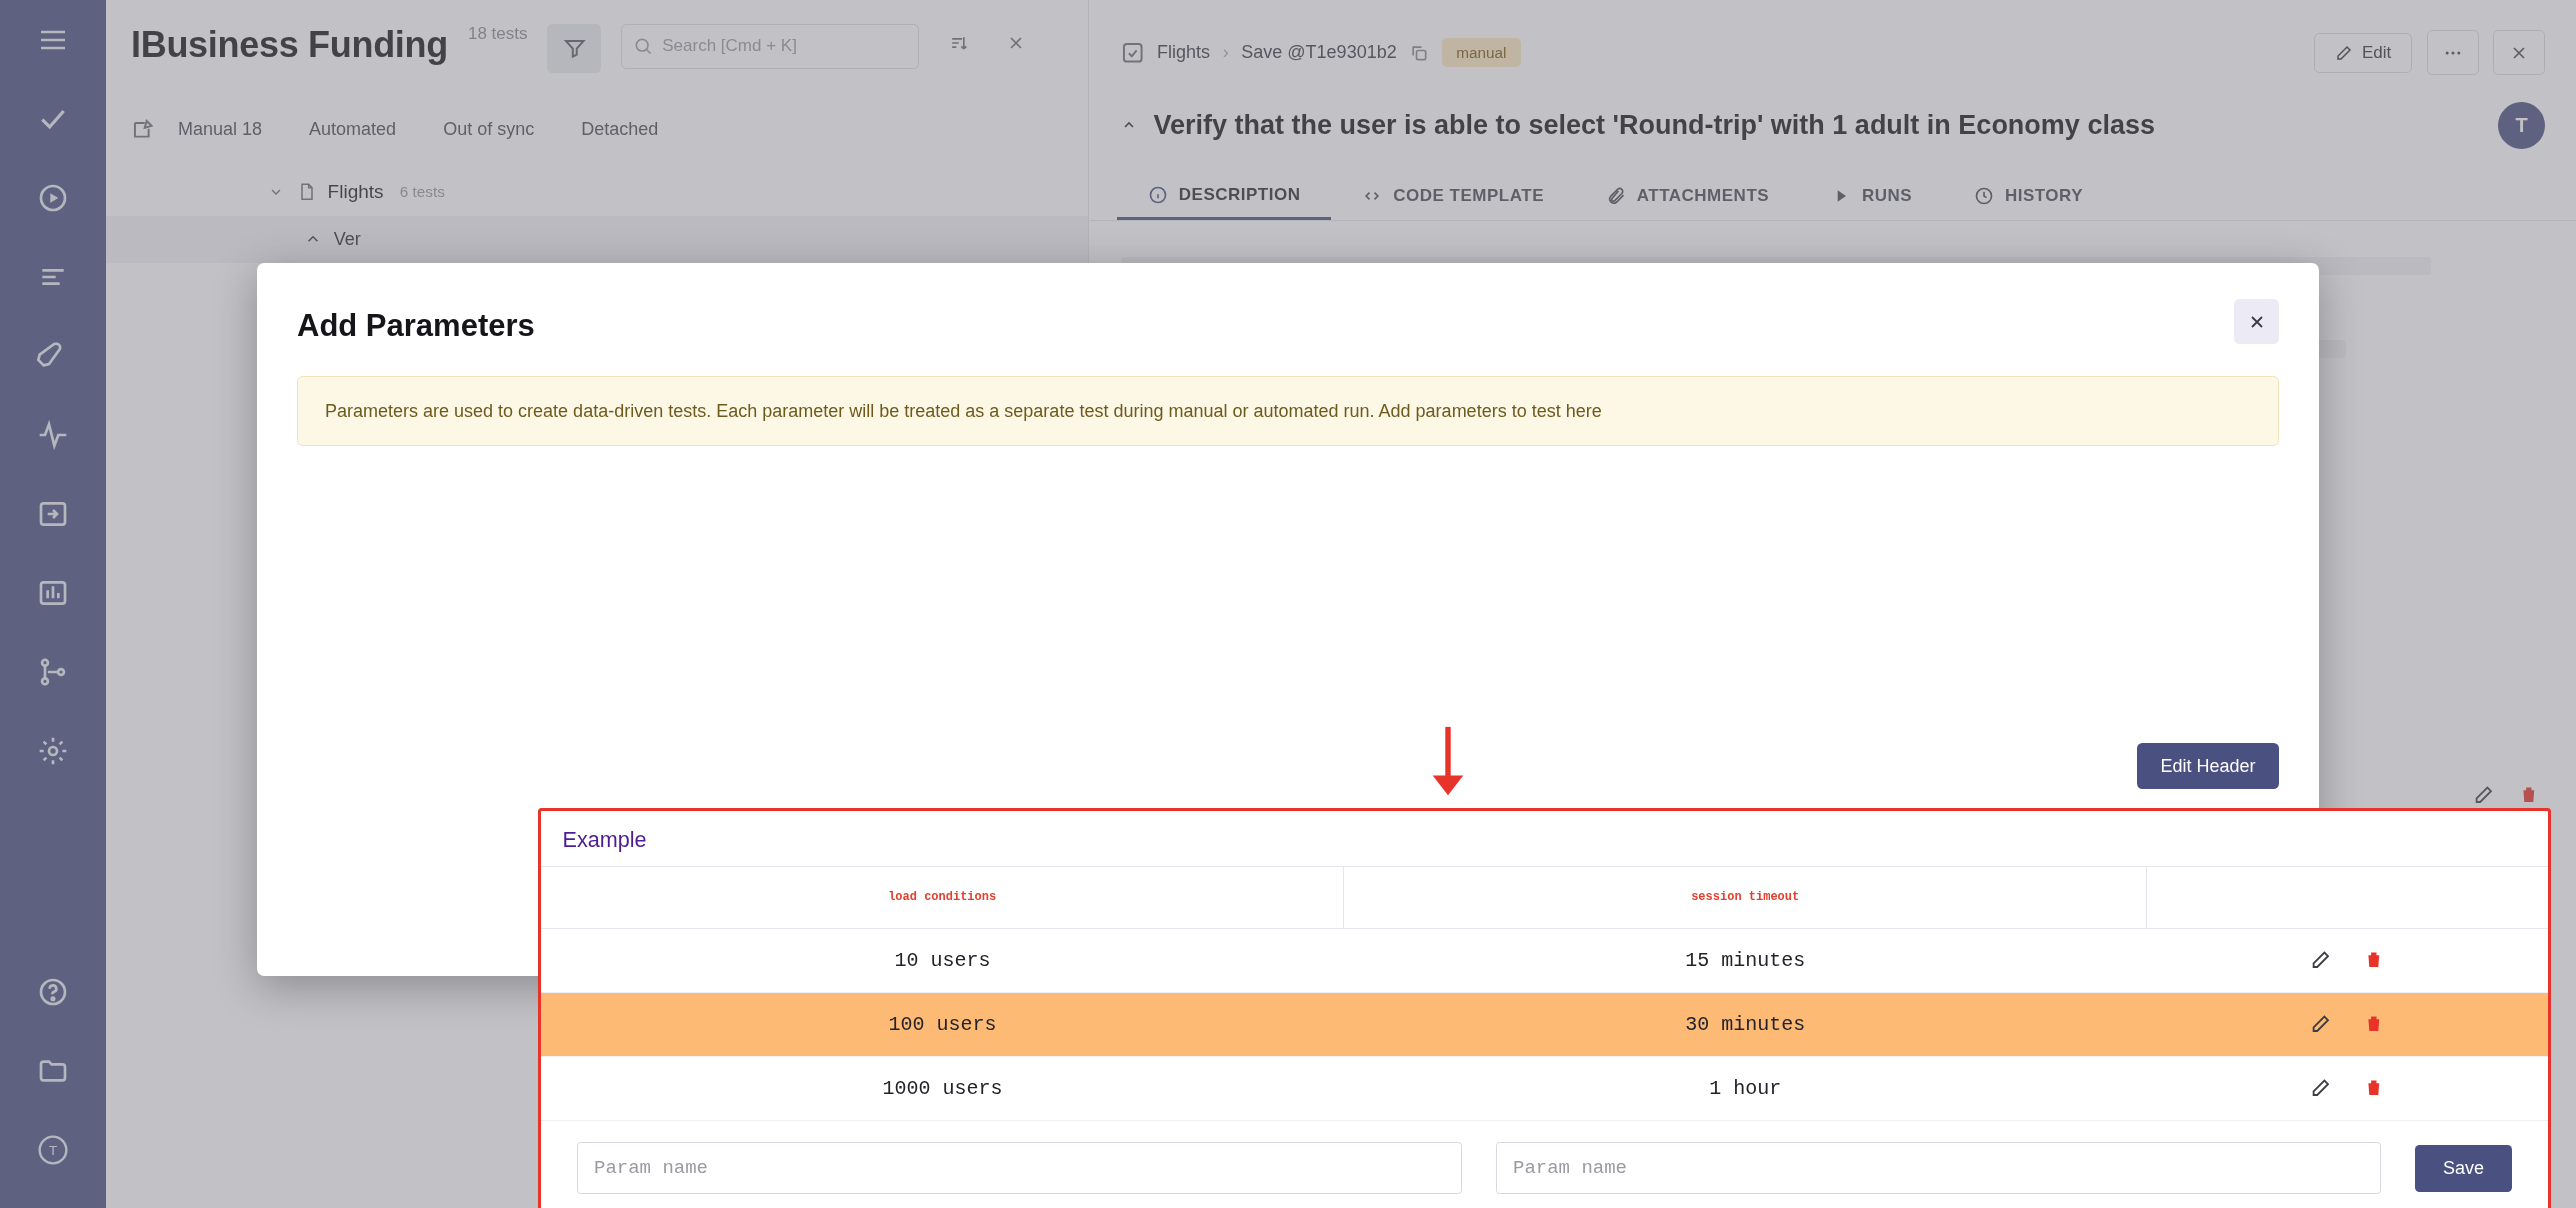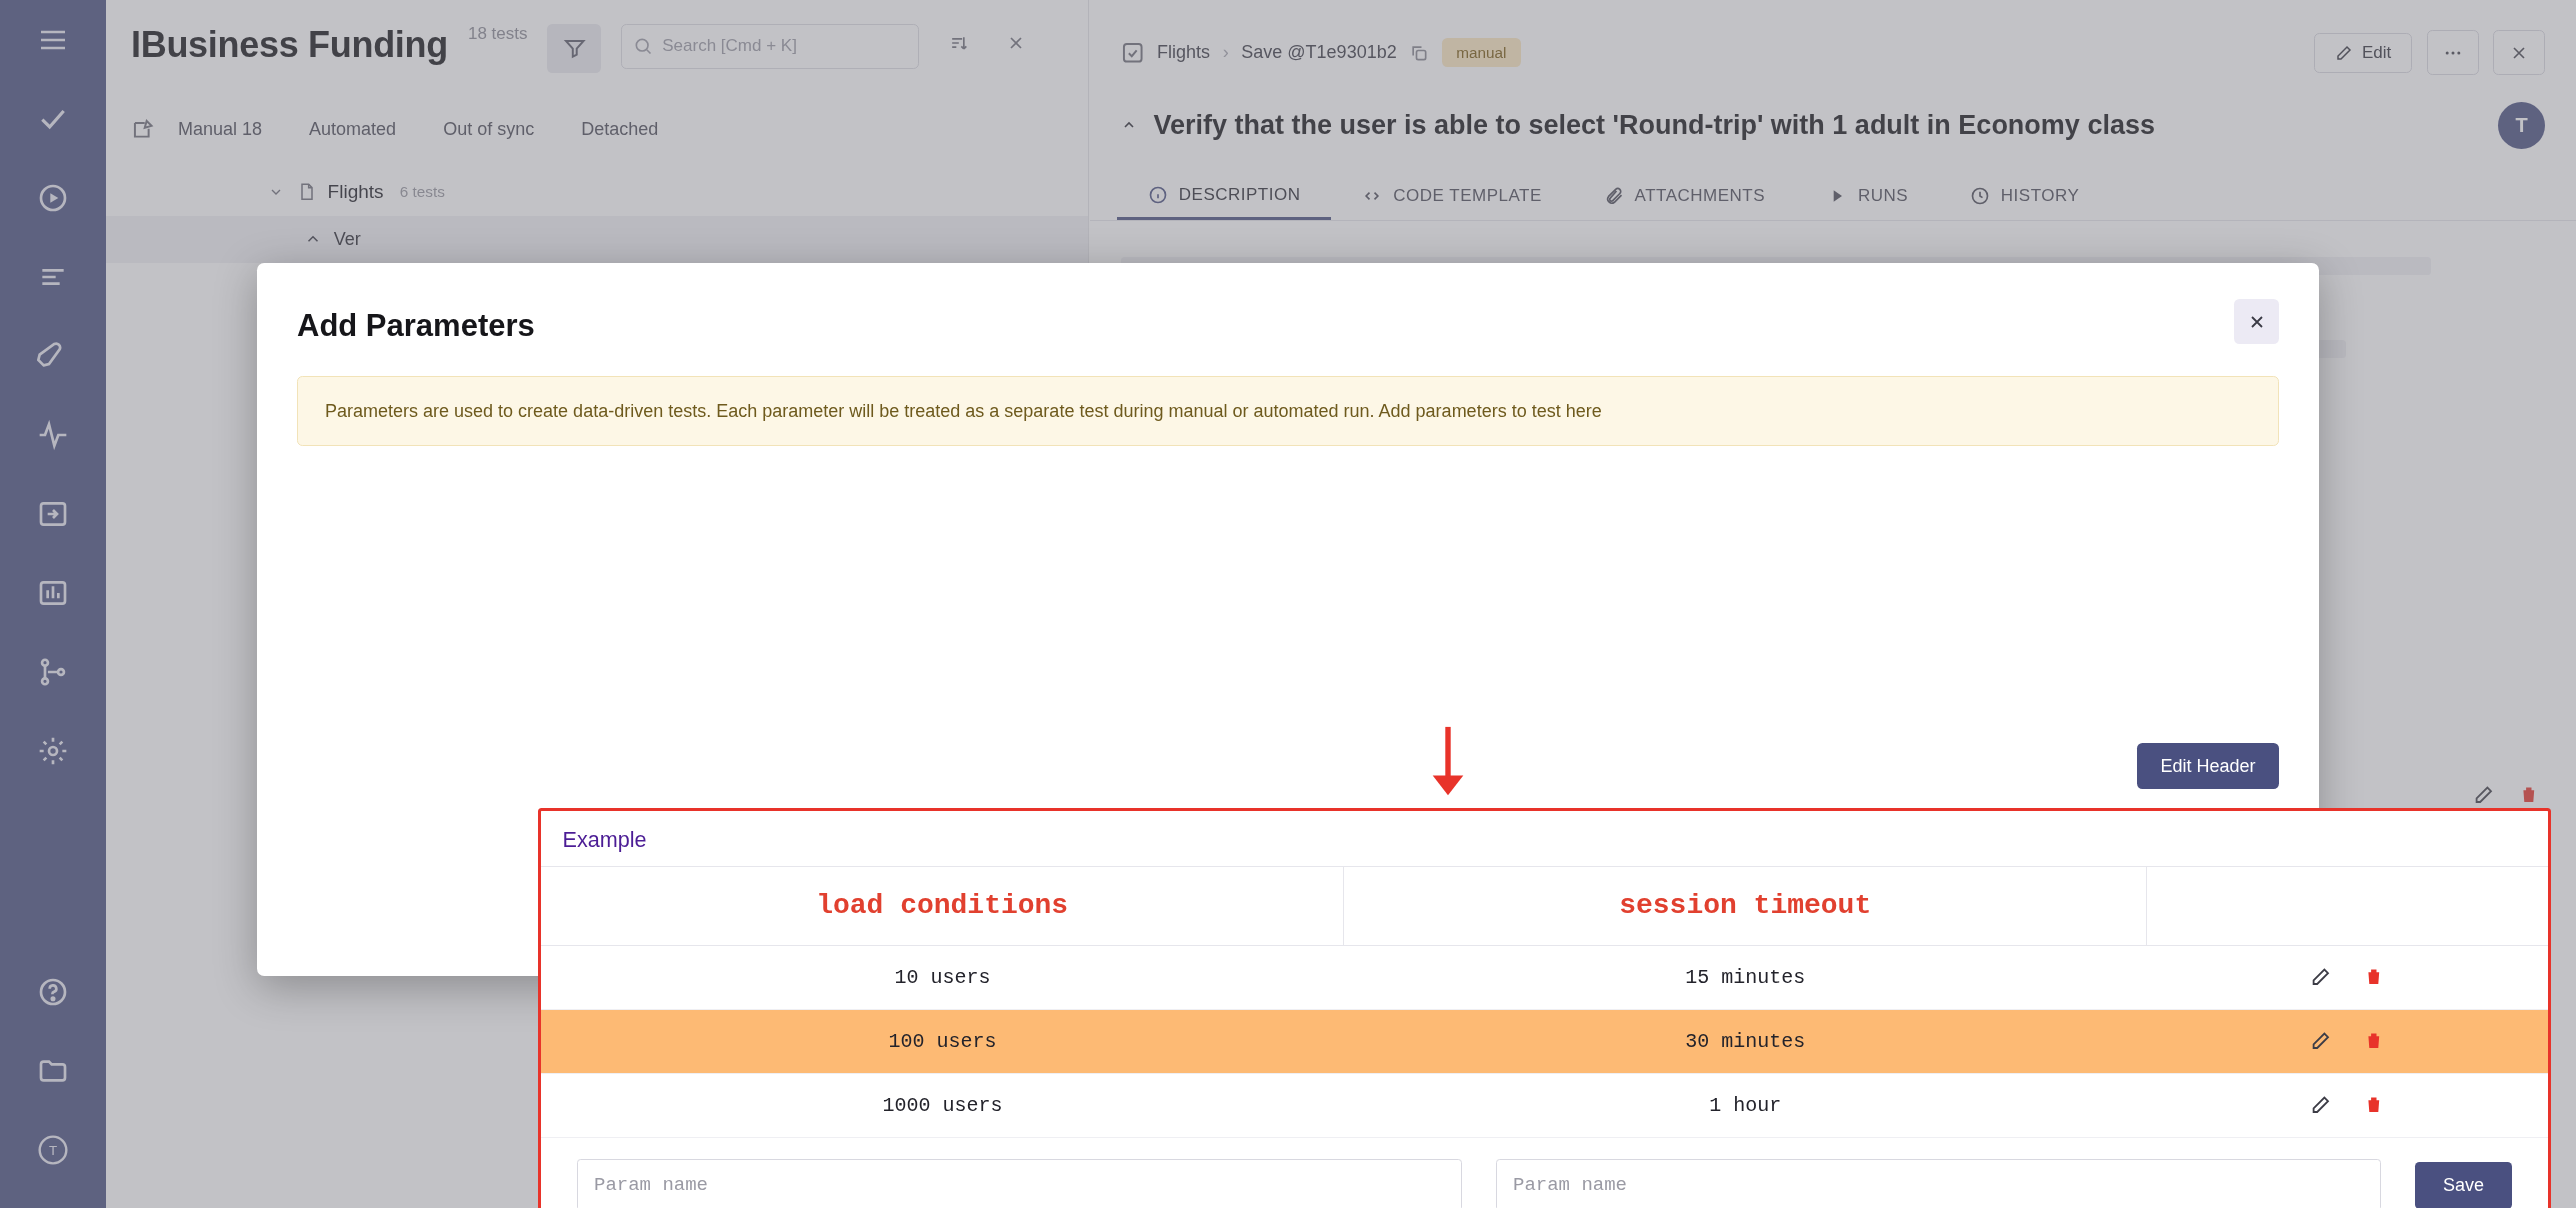--- a/index.html
+++ b/index.html
@@ -136,21 +136,21 @@
     background: #4a5080; color: #fff; display:flex; align-items:center; justify-content:center;
     font-size: 20px; font-weight: bold;
   }
   .content-tabs {
     display: flex; align-items: center; gap: 0;
     padding: 23.5px 31px 0 27px;
     border-bottom: 0.9px solid #e6e6ec;
   }
   .ctab {
     display: flex; align-items: center; gap: 10.8px;
-    padding: 12.6px 31px; font-size: 17px; color: #4c4c58; letter-spacing: 0.5px;
+    padding: 12.6px 31px; font-size: 17px; color: #4c4c58; letter-spacing: 0.5px; font-weight: bold;
   }
   .ctab svg { width: 20px; height: 20px; }
   .ctab.active { color: #2b2b33; border-bottom: 3.6px solid #4a5080; }
 
   .content-body { padding: 36px 31px; position: relative; height: 812px; }
   .cb-line { height: 18px; background: #f1f1f5; border-radius: 3.6px; margin-bottom: 23.5px; }
 
   .meta-row {
     position: absolute; right: 36px; bottom: 225px; display: flex; align-items: center; gap: 23.5px;
     color: #b63b3b;
@@ -205,21 +205,21 @@
   .param-box {
     position: absolute; left: 281px; top: 545px; width: 2013px; height: 408px;
     border: 3.6px solid #e8332a; border-radius: 3.6px; background: #ffffff;
   }
   .example-label {
     padding: 16px 21.6px 12.6px 21.6px; font-size: 21.6px; color: #4c1d95;
   }
   .ptable { width: 100%; border-collapse: collapse; table-layout: fixed; }
   .ptable th {
     font-family: "Liberation Mono", monospace;
-    font-size: 28px; color: #e1402f; font-weight: bold;
+    font-size: 12px; color: #e1402f; font-weight: bold;
     padding: 23.5px 9px; text-align: center;
     border-top: 0.9px solid #e6e6ec; border-bottom: 0.9px solid #e6e6ec;
     border-right: 0.9px solid #e6e6ec;
   }
   .ptable th.last { border-right: none; }
   .ptable td {
     font-family: "Liberation Mono", monospace;
     font-size: 20px; color: #23232b; text-align: center;
     padding: 20px 9px; border-bottom: 0.9px solid #efeff3;
   }

